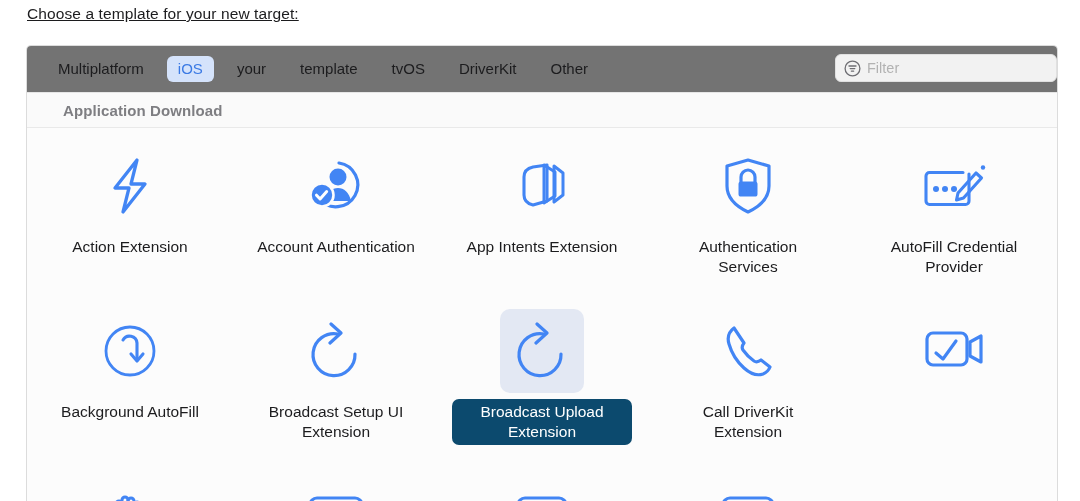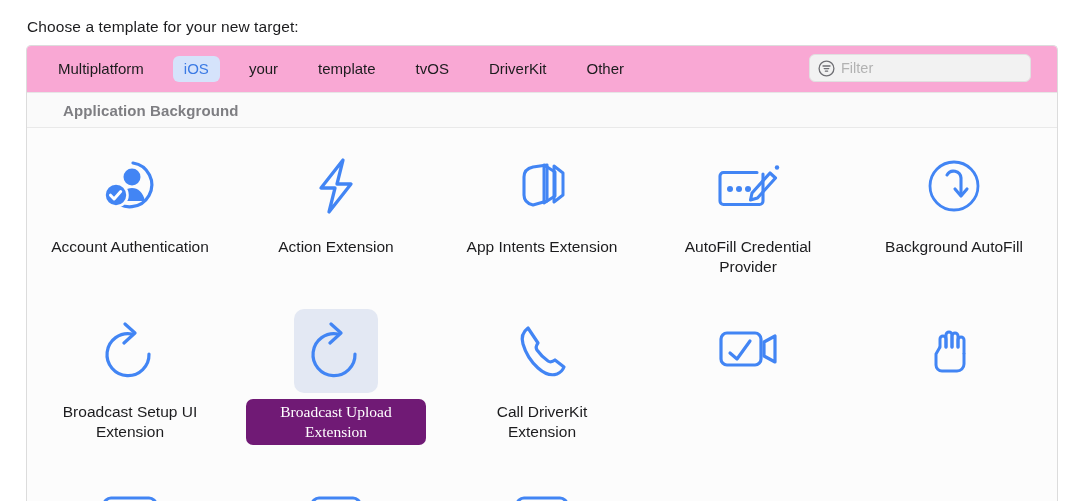--- a/index.html
+++ b/index.html
@@ -12,25 +12,26 @@
     overflow: hidden;
     background: #ffffff;
     font-family: "Liberation Sans", sans-serif;
     -webkit-font-smoothing: antialiased;
   }
 
   
   #prompt-title {
     position: absolute;
     left: 27px;
-    top: 18px;
+    top: 5px;
     font-size: 15.5px;
     color: #1c1c1e;
     letter-spacing: 0.1px;
     white-space: nowrap;
+    text-decoration: underline;
   }
 
   
   #template-panel {
     position: absolute;
     left: 26px;
     top: 45px;
     width: 1032px;
     height: 456px;
     border: 1px solid #dcdcdc;
@@ -38,47 +39,46 @@
     border-radius: 5px 5px 0 0;
     background: #fcfcfc;
     box-sizing: border-box;
     overflow: hidden;
   }
 
   
   #platform-tabbar {
     position: relative;
     height: 47px;
-    background: #f9a8d4;
+    background: #737373;
     border-bottom: 1px solid #e6e6e6;
     display: flex;
     align-items: center;
     padding-left: 20px;
     box-sizing: border-box;
-    gap: 6px;
   }
   .platform-tab {
     font-size: 15px;
     color: #1c1c1e;
     padding: 4px 11px;
     border-radius: 6px;
     margin-right: 12px;
     white-space: nowrap;
     cursor: default;
     line-height: 1.25;
   }
   .platform-tab.selected {
     background: #d5e3fb;
     color: #3b7ae4;
   }
 
   
   #filter-field {
     position: absolute;
-    right: 26px;
+    right: 0;
     top: 8px;
     width: 222px;
     height: 28px;
     background: #f2f2f2;
     border: 1px solid #e0e0e0;
     border-radius: 6px;
     display: flex;
     align-items: center;
     padding-left: 8px;
     box-sizing: border-box;
@@ -142,23 +142,22 @@
     font-size: 15.5px;
     line-height: 20px;
     color: #1c1c1e;
     text-align: center;
     max-width: 180px;
     padding: 3px 11px;
     border-radius: 7px;
     box-sizing: border-box;
   }
   .template-cell.selected .template-label {
-    background: #701a75;
+    background: #0c4a6e;
     color: #ffffff;
-    font-family: Liberation Serif, serif;
   }
   .template-icon-box svg { display: block; }
 </style>
 </head>
 <body>
 
 <div id="prompt-title">Choose a template for your new target:</div>
 
 <div id="template-panel">
 
@@ -178,54 +177,64 @@
           <line x1="5.0" y1="6.0" x2="12.0" y2="6.0" stroke="#6e6e73" stroke-width="1.3" stroke-linecap="round"></line>
           <line x1="6.2" y1="8.6" x2="10.8" y2="8.6" stroke="#6e6e73" stroke-width="1.3" stroke-linecap="round"></line>
           <line x1="7.4" y1="11.2" x2="9.6" y2="11.2" stroke="#6e6e73" stroke-width="1.3" stroke-linecap="round"></line>
         </svg>
       </span>
       <span id="filter-placeholder">Filter</span>
     </div>
   </div>
 
   <div id="section-header-row">
-    <span id="section-header-label">Application Background</span>
+    <span id="section-header-label">Application Download</span>
   </div>
 
   <div id="template-grid">
 
   <div class="template-cell">
+        <div class="template-icon-box">
+          <svg width="56" height="62" viewBox="0 0 56 62">
+      <path d="M35 5 L13 33 L27 33 L21 57 L43 29 L29 29 Z" fill="none" stroke="#4285f4" stroke-width="3.3" stroke-linejoin="round" stroke-linecap="round"></path>
+    </svg>
+        </div>
+        <div class="template-label">Action Extension</div>
+      </div>
+      <div class="template-cell">
         <div class="template-icon-box">
           <svg width="62" height="62" viewBox="0 0 62 62">
       <path d="M34 8 A22 22 0 1 1 14 44" fill="none" stroke="#4285f4" stroke-width="3.2" stroke-linecap="round"></path>
       <circle cx="33" cy="22" r="8.5" fill="#4285f4"></circle>
       <path d="M20 46 c2-9 7-13 13-13 s11 4 13 13 z" fill="#4285f4"></path>
       <circle cx="17" cy="40" r="11.5" fill="#4285f4" stroke="#fcfcfc" stroke-width="2.6"></circle>
       <path d="M11.5 40.2 l3.6 3.8 l6.6 -7.4" fill="none" stroke="#ffffff" stroke-width="3" stroke-linecap="round" stroke-linejoin="round"></path>
     </svg>
         </div>
         <div class="template-label">Account Authentication</div>
       </div>
       <div class="template-cell">
         <div class="template-icon-box">
-          <svg width="56" height="62" viewBox="0 0 56 62">
-      <path d="M35 5 L13 33 L27 33 L21 57 L43 29 L29 29 Z" fill="none" stroke="#4285f4" stroke-width="3.3" stroke-linejoin="round" stroke-linecap="round"></path>
-    </svg>
-        </div>
-        <div class="template-label">Action Extension</div>
-      </div>
-      <div class="template-cell">
-        <div class="template-icon-box">
           <svg width="62" height="62" viewBox="0 0 62 62">
       <path d="M43 11 L52 18 L52 40 L43 47 Z" fill="none" stroke="#4285f4" stroke-width="3" stroke-linejoin="round"></path>
       <path d="M33 10 L44 17 L44 41 L33 48 Z" fill="none" stroke="#4285f4" stroke-width="3" stroke-linejoin="round"></path>
       <path d="M22 12 L36 10 L36 46 L22 50 Q13 48 13 40 L13 22 Q13 14 22 12 Z" fill="none" stroke="#4285f4" stroke-width="3.1" stroke-linejoin="round"></path>
     </svg>
         </div>
         <div class="template-label">App Intents Extension</div>
+      </div>
+      <div class="template-cell">
+        <div class="template-icon-box">
+          <svg width="54" height="62" viewBox="0 0 54 62">
+      <path d="M27 5 L48 11 L48 31 Q48 47 27 57 Q6 47 6 31 L6 11 Z" fill="none" stroke="#4285f4" stroke-width="3.2" stroke-linejoin="round"></path>
+      <path d="M20 27 L20 22 a7 7 0 0 1 14 0 L34 27" fill="none" stroke="#4285f4" stroke-width="3.2" stroke-linecap="round"></path>
+      <rect x="17.5" y="26.5" width="19" height="15" rx="2.6" fill="#4285f4"></rect>
+    </svg>
+        </div>
+        <div class="template-label">Authentication Services</div>
       </div>
       <div class="template-cell">
         <div class="template-icon-box">
           <svg width="66" height="52" viewBox="0 0 66 52">
       <path d="M48 14 L48 41 a3.5 3.5 0 0 1 -3.5 3.5 L8.5 44.5 A3.5 3.5 0 0 1 5 41 L5 16 a3.5 3.5 0 0 1 3.5 -3.5 L42 12.5" fill="none" stroke="#4285f4" stroke-width="3.1" stroke-linecap="round" stroke-linejoin="round"></path>
       <circle cx="15" cy="29" r="3" fill="#4285f4"></circle>
       <circle cx="24" cy="29" r="3" fill="#4285f4"></circle>
       <circle cx="33" cy="29" r="3" fill="#4285f4"></circle>
       <path d="M37 33 L55 13 L60.5 18 L42.5 38 L35.5 40 Z" fill="none" stroke="#4285f4" stroke-width="3.1" stroke-linejoin="round"></path>
       <circle cx="62" cy="7.5" r="2.2" fill="#4285f4"></circle>

